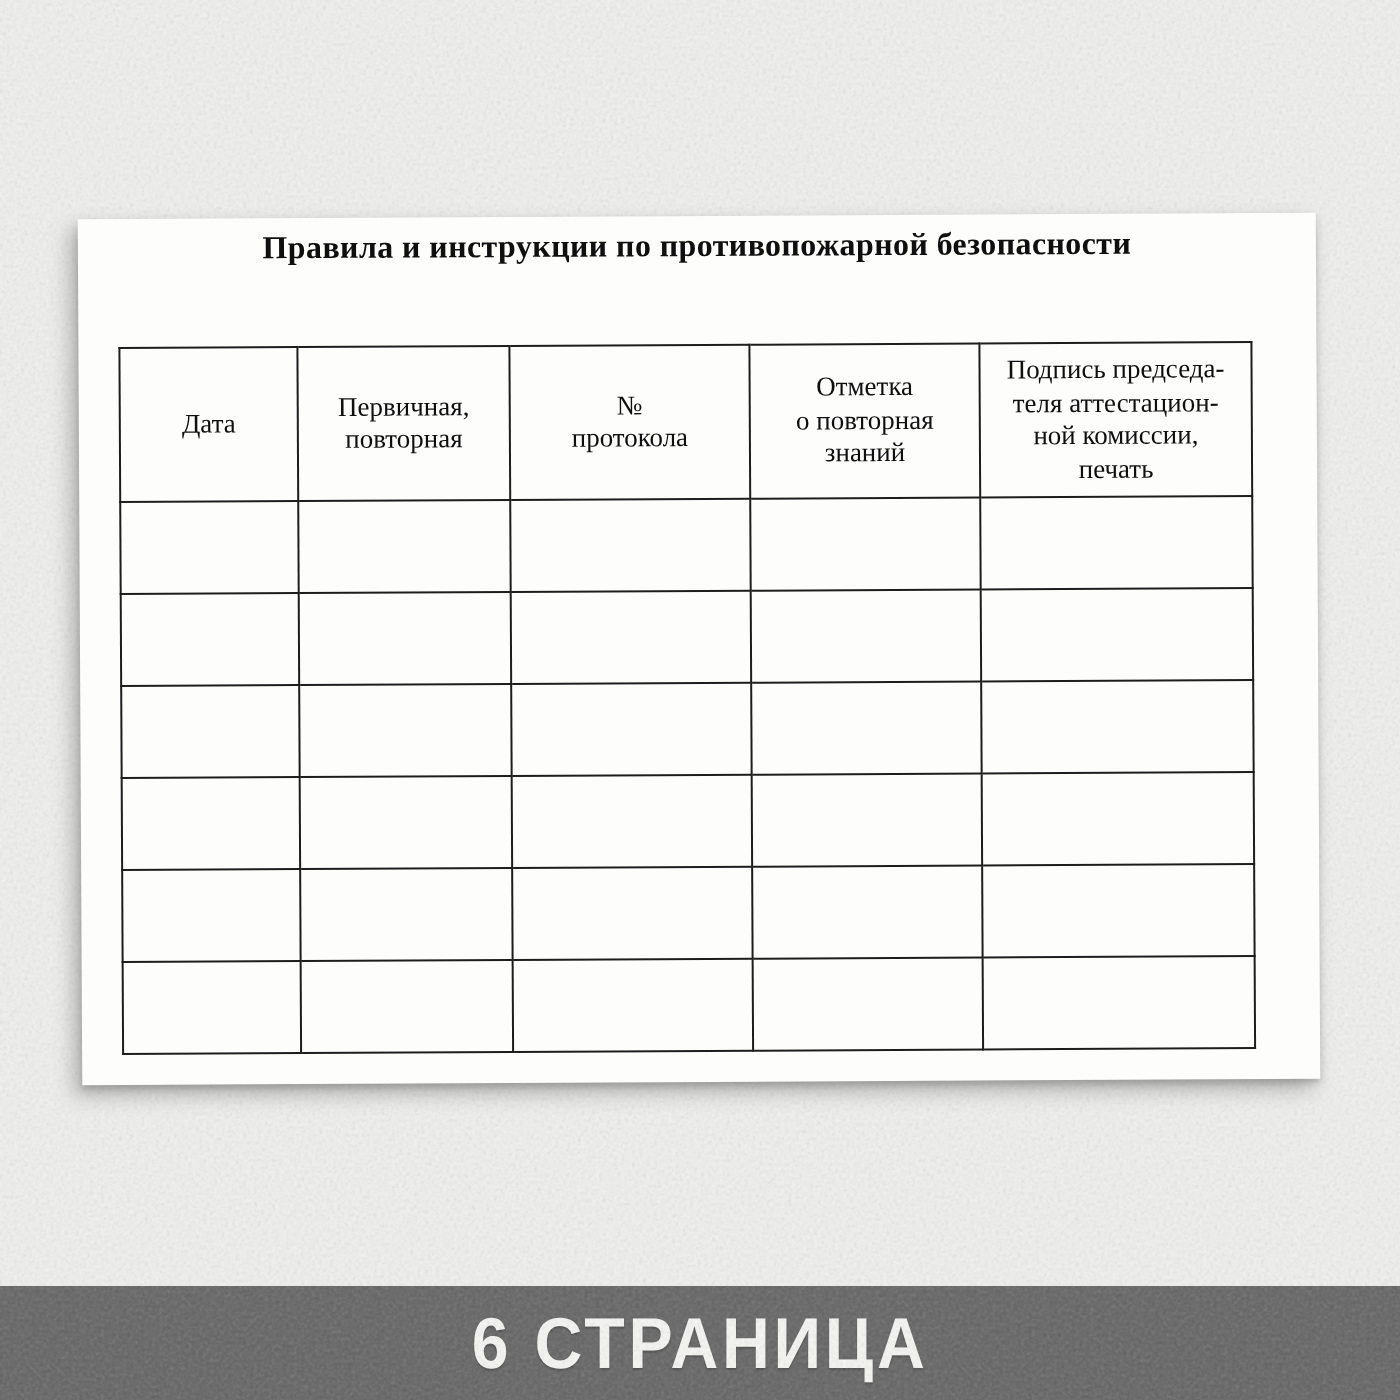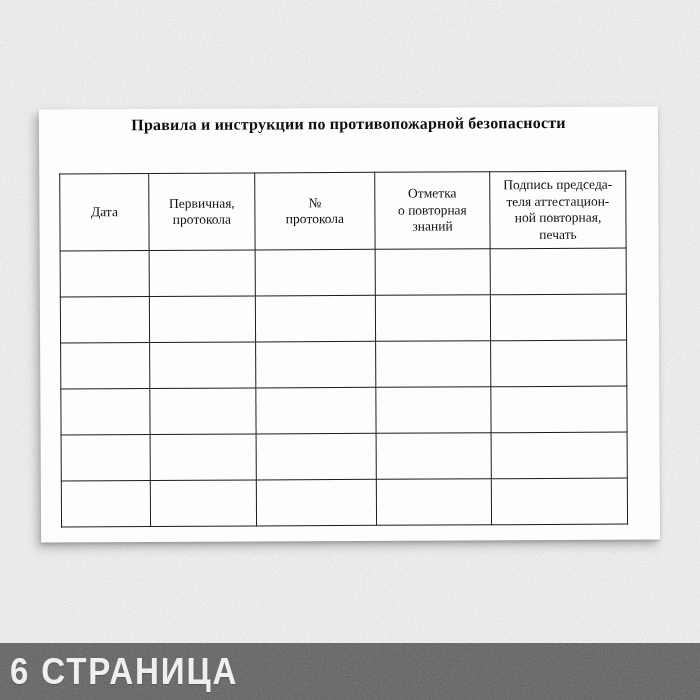--- a/index.html
+++ b/index.html
@@ -19,21 +19,21 @@
   .grain {
     position: absolute; left: 0; top: 0;
     z-index: 3; opacity: .22;
     pointer-events: none;
   }
   .footer-bar {
     position: absolute; left: 0; top: 643px;
     width: 700px; height: 57px;
     background: #636363;
     z-index: 1;
-    display: flex; align-items: center; justify-content: flex-start;
+    display: flex; align-items: center; justify-content: center;
   }
   .footer-label {
     font-family: "Liberation Sans", sans-serif;
     font-weight: 700;
     font-size: 36px;
     color: #f6f6f4;
     letter-spacing: 2px;
     transform: scaleX(.92);
     white-space: nowrap;
     text-shadow: 0 1px 1px rgba(0,0,0,.25);
@@ -104,29 +104,29 @@
         <col style="width:89px">
         <col style="width:106px">
         <col style="width:120px">
         <col style="width:115px">
         <col style="width:136px">
       </colgroup>
       <thead>
         <tr>
             <th>Дата</th>
             <th>Первичная,
-протокола</th>
+повторная</th>
             <th>№
 протокола</th>
             <th>Отметка
 о повторная
 знаний</th>
             <th>Подпись председа-
 теля аттестацион-
-ной повторная,
+ной комиссии,
 печать</th>
           </tr>
       </thead>
       <tbody>
           <tr>
             <td></td>
             <td></td>
             <td></td>
             <td></td>
             <td></td>

